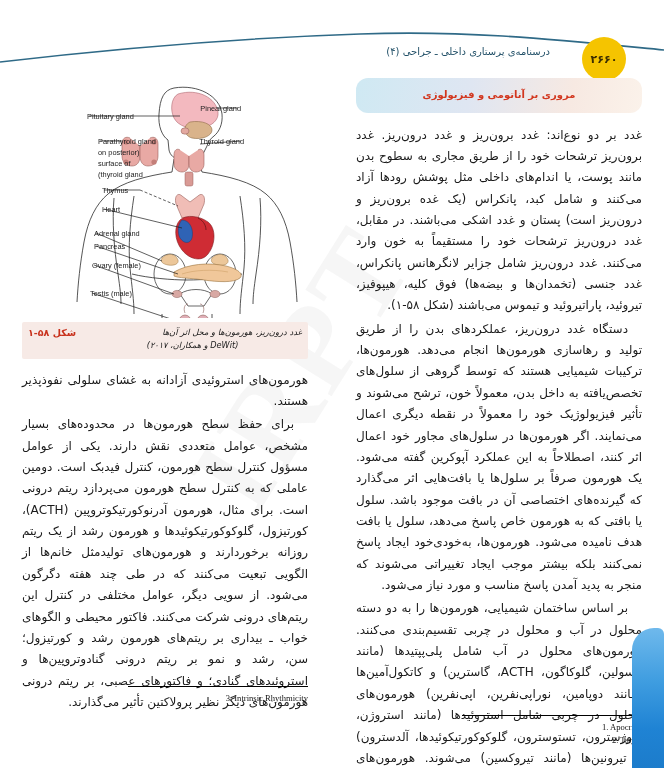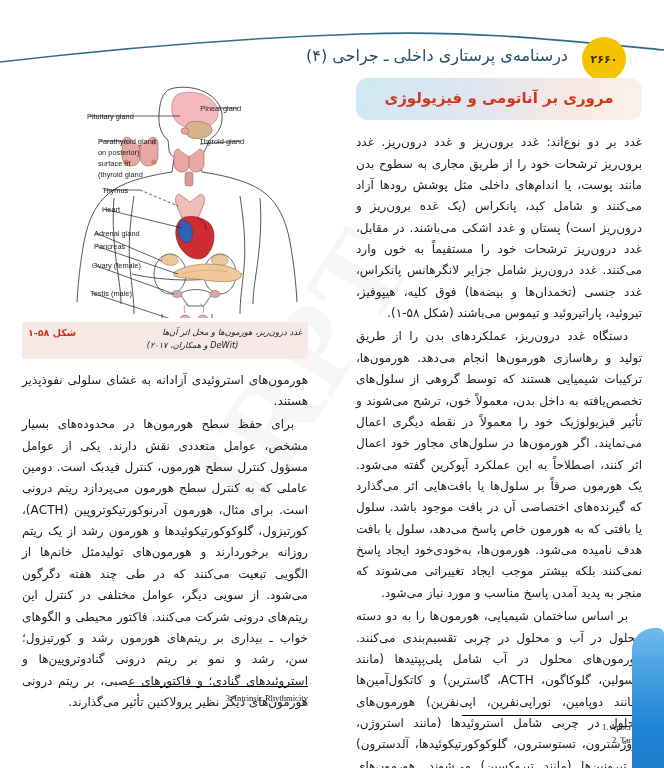--- a/index.html
+++ b/index.html
@@ -24,22 +24,22 @@
     position: absolute;
     top: 0;
     left: 0;
     width: 664px;
     height: 90px;
     pointer-events: none;
   }
   .header-title {
     position: absolute;
     top: 46px;
-    right: 96px;
-    font-size: 16px;
+    right: 114px;
+    font-size: 10px;
     color: #1f4e66;
     letter-spacing: 0px;
     white-space: nowrap;
     direction: rtl;
   }
   .page-number-badge {
     position: absolute;
     top: 37px;
     right: 38px;
     width: 44px;
@@ -71,21 +71,21 @@
     margin: 0 0 12px 0;
     background: linear-gradient(100deg, #cfe9f3 0%, #dfe6f2 40%, #f7e9e2 75%, #fbf2ea 100%);
     border-radius: 12px;
     padding: 9px 14px 10px 14px;
     text-align: center;
     box-sizing: border-box;
   }
   .section-title-box .line {
     display: block;
     color: #d2361e;
-    font-size: 15px;
+    font-size: 10px;
     font-weight: bold;
     line-height: 1.55;
     direction: rtl;
   }
 
   
   .para {
     font-size: 12px;
     line-height: 1.78;
     color: #1a1a1a;

